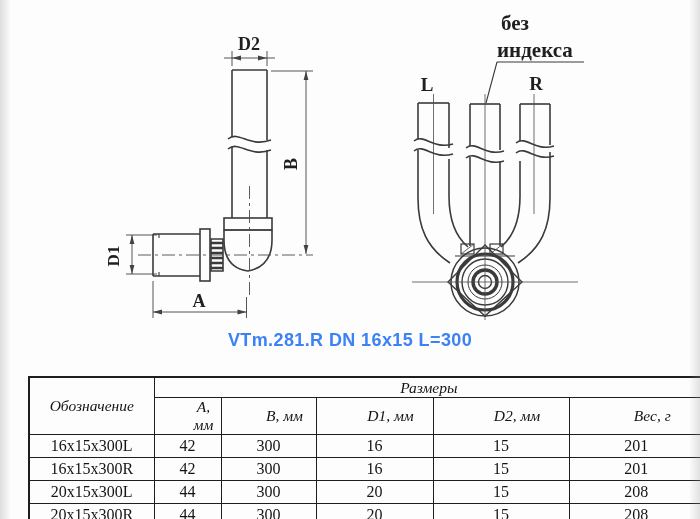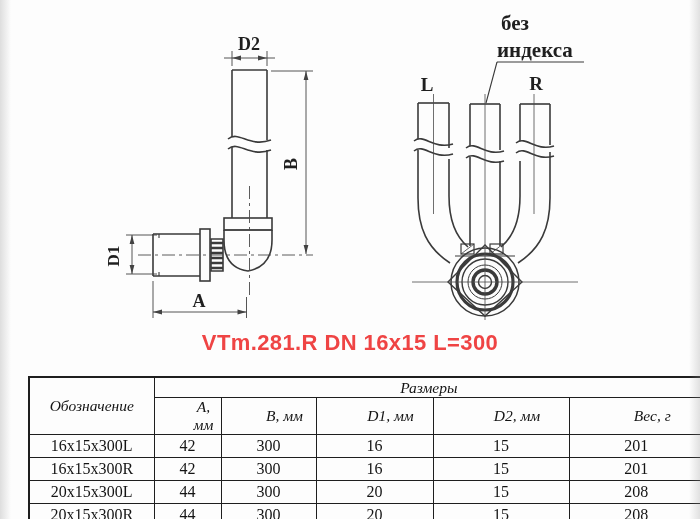--- a/index.html
+++ b/index.html
@@ -4,21 +4,21 @@
 <style>
   html,body{margin:0;padding:0;background:#e9e9e9;}
   #page{position:relative;width:700px;height:519px;background:#fdfdfd;overflow:hidden;
         font-family:"Liberation Serif", serif;}
   .edge-shade{position:absolute;top:0;width:11px;height:519px;pointer-events:none;}
   .edge-shade.left{left:0;background:linear-gradient(90deg,rgba(150,150,150,.30),rgba(150,150,150,0));}
   .edge-shade.right{right:0;background:linear-gradient(270deg,rgba(150,150,150,.28),rgba(150,150,150,0));}
   svg text{fill:#1f1f1f;font-family:"Liberation Serif", serif;}
   .caption{position:absolute;left:0;top:330px;width:700px;text-align:center;
            font-family:"Liberation Sans", sans-serif;font-weight:bold;
-           font-size:22px;letter-spacing:.4px;color:#ef4444;}
+           font-size:18px;letter-spacing:.4px;color:#3b82f6;}
   table.spec{position:absolute;left:28px;top:376px;width:677px;border-collapse:collapse;
              table-layout:fixed;background:#fdfdfd;}
   table.spec, table.spec td, table.spec th{border:1.4px solid #1e1e1e;}
   table.spec{border-width:2px;}
   table.spec th{font-style:italic;font-weight:normal;font-size:15.5px;text-align:center;
                 color:#141414;padding:0;}
   table.spec td{font-size:16px;text-align:center;color:#141414;padding:0;}
   tr.h1 th{height:19px;} tr.h2 th{height:21px;padding-left:32px;} tr.body td{height:22px;}
   td.name{text-align:left;padding-left:6px;}
 </style>

